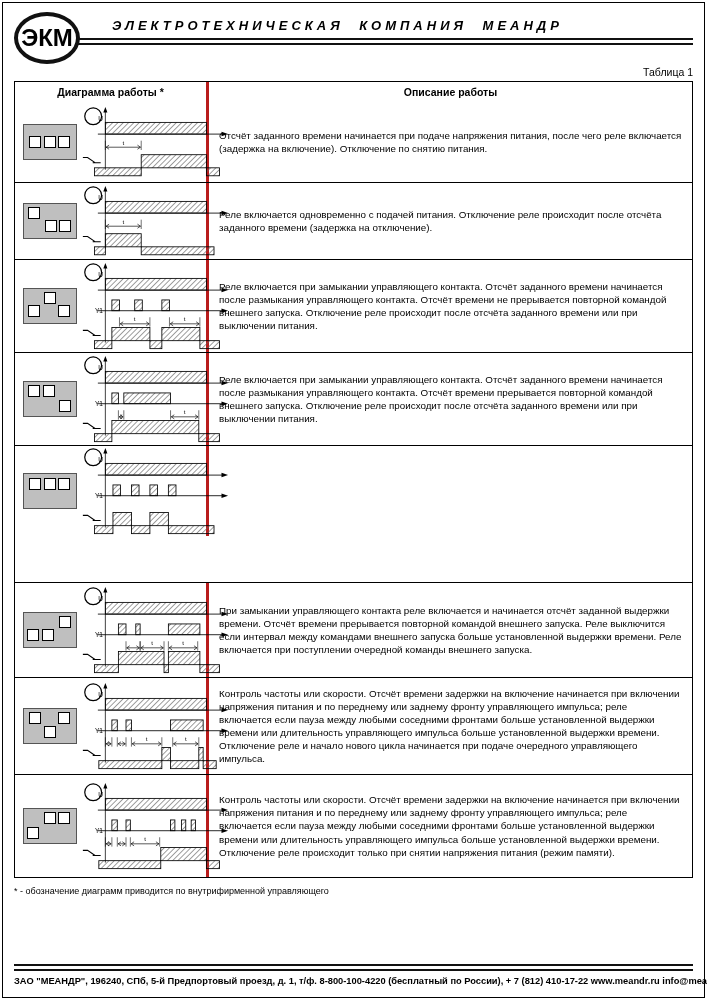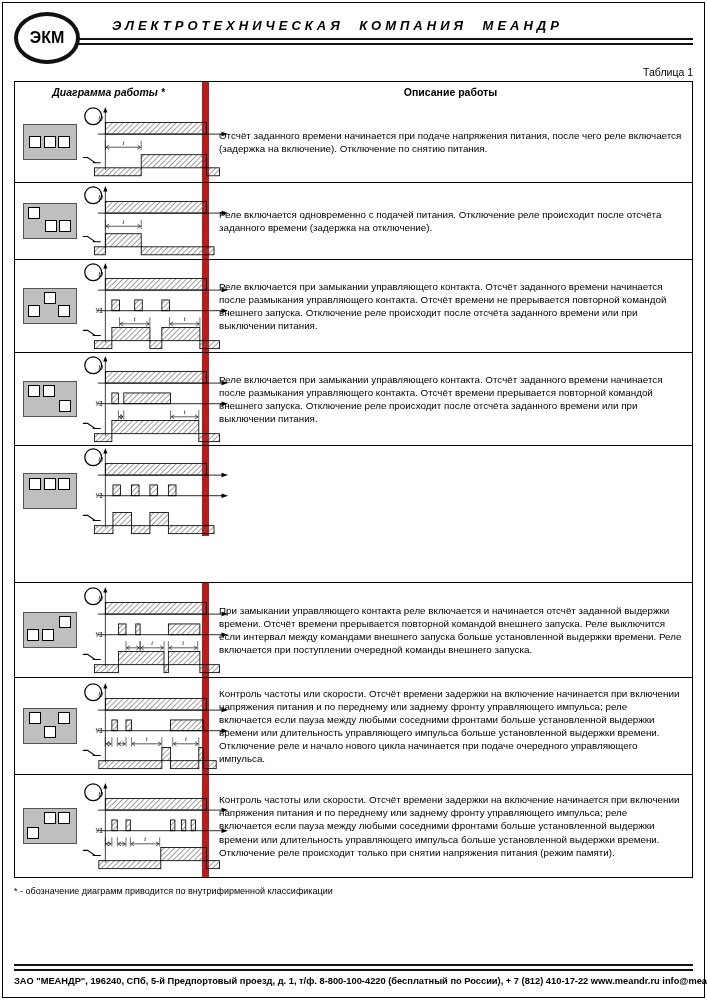--- a/index.html
+++ b/index.html
@@ -3,33 +3,33 @@
 <meta charset="utf-8">
 <style>
   html,body{margin:0;padding:0;background:#fff;}
   body{font-family:"Liberation Sans",sans-serif;color:#000;}
   .page{position:relative;width:707px;height:1000px;background:#fff;overflow:hidden;}
   .frame{position:absolute;inset:2px;border:1px solid #000;pointer-events:none;}
   
   .brand{position:relative;height:58px;margin:6px 14px 0 14px;}
   .logo{position:absolute;left:0;top:6px;width:58px;height:44px;border:4px solid #111;
         border-radius:50%;background:#fff;display:flex;align-items:center;justify-content:center;
-        font-weight:bold;font-size:16px;z-index:2;}
+        font-weight:bold;font-size:24px;z-index:2;}
   .company{position:absolute;left:82px;top:12px;font-size:13px;font-weight:bold;font-style:italic;
         letter-spacing:4px;word-spacing:8px;white-space:nowrap;margin-left:16px;}
   .rules{position:absolute;left:40px;right:0;top:32px;z-index:1;}
   .rules div{height:2.4px;background:#111;margin-bottom:2.2px;}
   .tbl-label{margin:2px 14px 3px 14px;text-align:right;font-size:10.5px;}
   
   .tbl{margin:0 14px;border:1.4px solid #000;}
   .trow{display:grid;grid-template-columns:194px 1fr;border-top:1px solid #000;}
   .trow:first-child{border-top:none;}
   .thead{height:20px;font-weight:bold;font-size:10.5px;}
   .thead .c{display:flex;align-items:center;justify-content:center;}
-  .dcell{border-right:7px solid #b91c1c;position:relative;display:flex;align-items:center;font-style:italic;}
+  .dcell{border-right:3px solid #b91c1c;position:relative;display:flex;align-items:center;}
   .icon{position:relative;width:52px;height:34px;background:#bfbfbf;border:1px solid #555;
         margin-left:8px;flex:none;}
   .icon .sq{position:absolute;width:10px;height:10px;background:#fff;border:1px solid #000;}
   .timing{margin-left:4px;flex:none;}
   .desc{display:flex;align-items:center;padding:5px 10px;}
   .desc p{margin:0;font-size:9.8px;line-height:1.34;text-align:left;}
   
   .footnote{margin:8px 14px 0 14px;font-size:9px;}
   .footer{position:absolute;left:14px;right:14px;bottom:14px;}
   .footer .rules2 div{height:2.4px;background:#111;margin-bottom:2.2px;}
@@ -444,21 +444,21 @@
               <rect x="133.88" y="84" width="13.920000000000016" height="8.5" fill="url(#h7)" stroke="#000" stroke-width="0.9"></rect>
             </svg>
     </div>
     <div class="desc">
       <p>Контроль частоты или скорости. Отсчёт времени задержки на включение начинается при включении напряжения питания и по переднему или заднему фронту управляющего импульса; реле включается если пауза между любыми соседними фронтами больше установленной выдержки времени или длительность управляющего импульса больше установленной выдержки времени. Отключение реле происходит только при снятии напряжения питания (режим памяти).</p>
     </div>
   </div>
 </div>
   </div>
 
-  <div class="footnote">* - обозначение диаграмм приводится по внутрифирменной классификации</div>
+  <div class="footnote">* - обозначение диаграмм приводится по внутрифирменной управляющего</div>
 
   <div class="footer">
     <div class="rules2">
         <div></div>
         <div></div>
       </div>
     <div class="ftext">ЗАО "МЕАНДР", 196240, СПб, 5-й Предпортовый проезд, д. 1, т/ф. 8-800-100-4220 (бесплатный по России), + 7 (812) 410-17-22   www.meandr.ru   info@meandr.ru</div>
   </div>
 </div>
 

